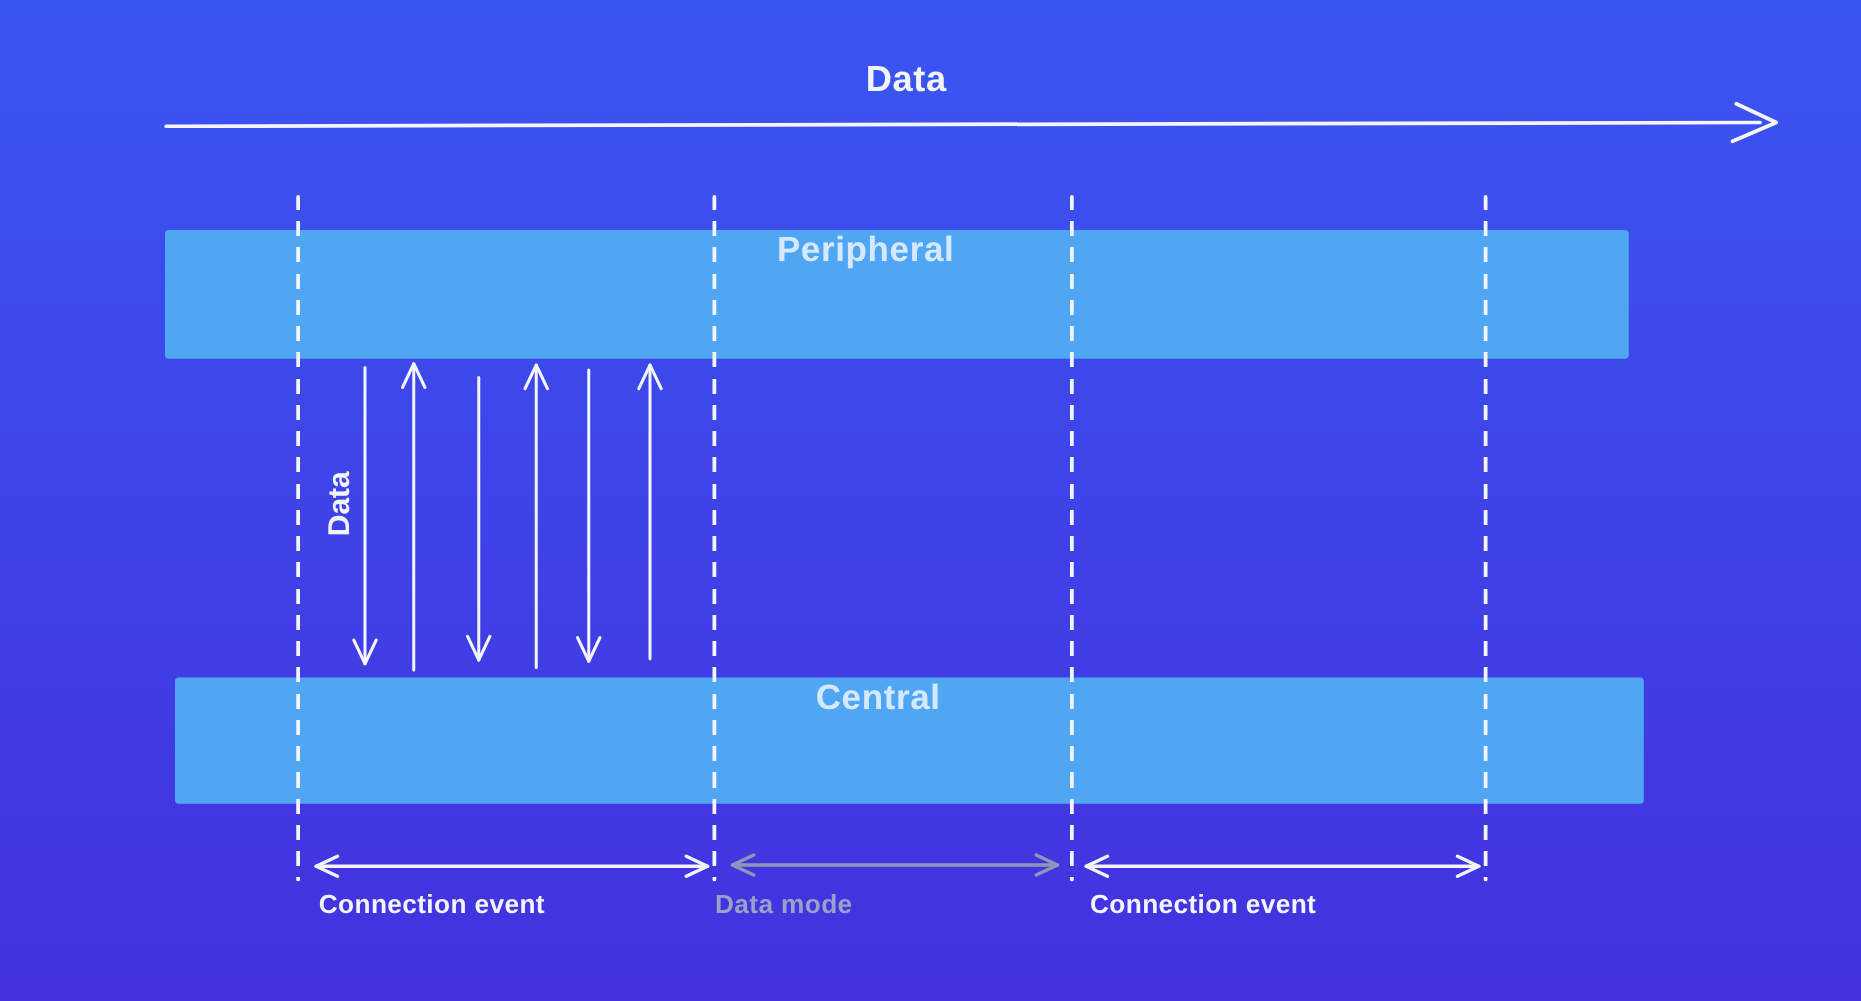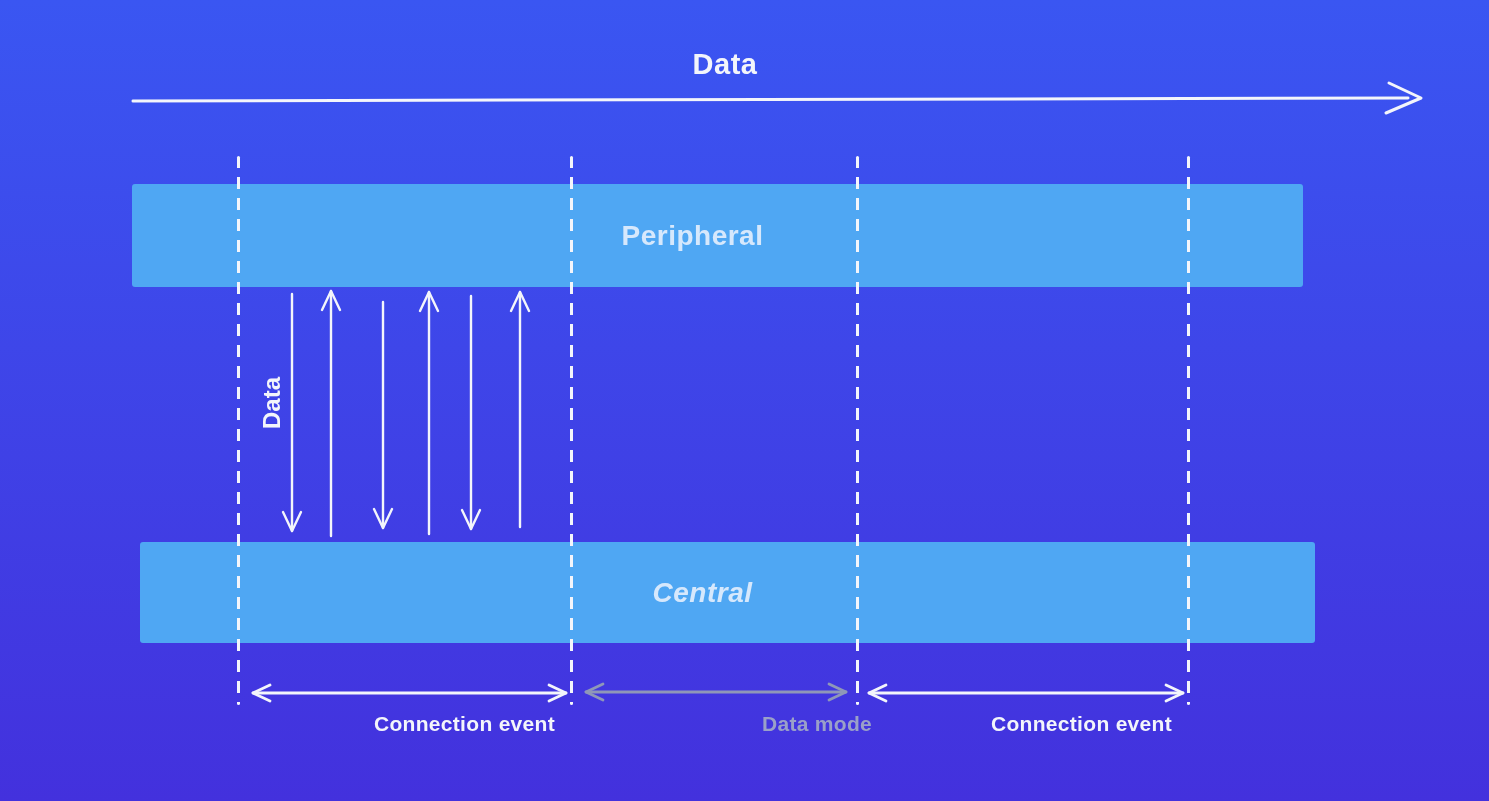--- a/index.html
+++ b/index.html
@@ -25,25 +25,24 @@
     font-size: 29px;
     font-weight: 700;
     letter-spacing: 0.5px;
     color: var(--line-white, #F3F5FB);
   }
   .bar {
     position: absolute;
     background: var(--bar-fill, #4FA7F3);
     border-radius: 3px;
     display: flex;
-    align-items: center;
     justify-content: center;
   }
   .bar.peripheral { left: 132px; top: 184px; width: 1171px; height: 103px; }
-  .bar.central    { left: 140px; top: 542px; width: 1175px; height: 101px; font-style: italic; }
+  .bar.central    { left: 140px; top: 542px; width: 1175px; height: 101px; }
   .bar .bar-label {
     font-size: 28px;
     font-weight: 700;
     letter-spacing: 0.5px;
     color: var(--bar-label-text, #D6E8FC);
     transform: translateX(-25px);
   }
   .dashed-line {
     position: absolute;
     top: 156px;
@@ -86,21 +85,21 @@
     text-align: center;
     font-size: 24px;
     font-weight: 700;
     color: var(--line-white, #F3F5FB);
     transform: rotate(-90deg);
   }
   .interval-label {
     position: absolute;
     top: 712px;
     width: 300px;
-    text-align: right;
+    text-align: left;
     font-size: 21px;
     font-weight: 700;
     letter-spacing: 0.3px;
     color: var(--line-white, #F3F5FB);
   }
   .interval-label.sleep { color: var(--sleep-text, #9AA0C8); }
   .interval-label.pos-1 { left: 255px; }
   .interval-label.pos-2 { left: 572px; }
   .interval-label.pos-3 { left: 872px; }
 </style>

